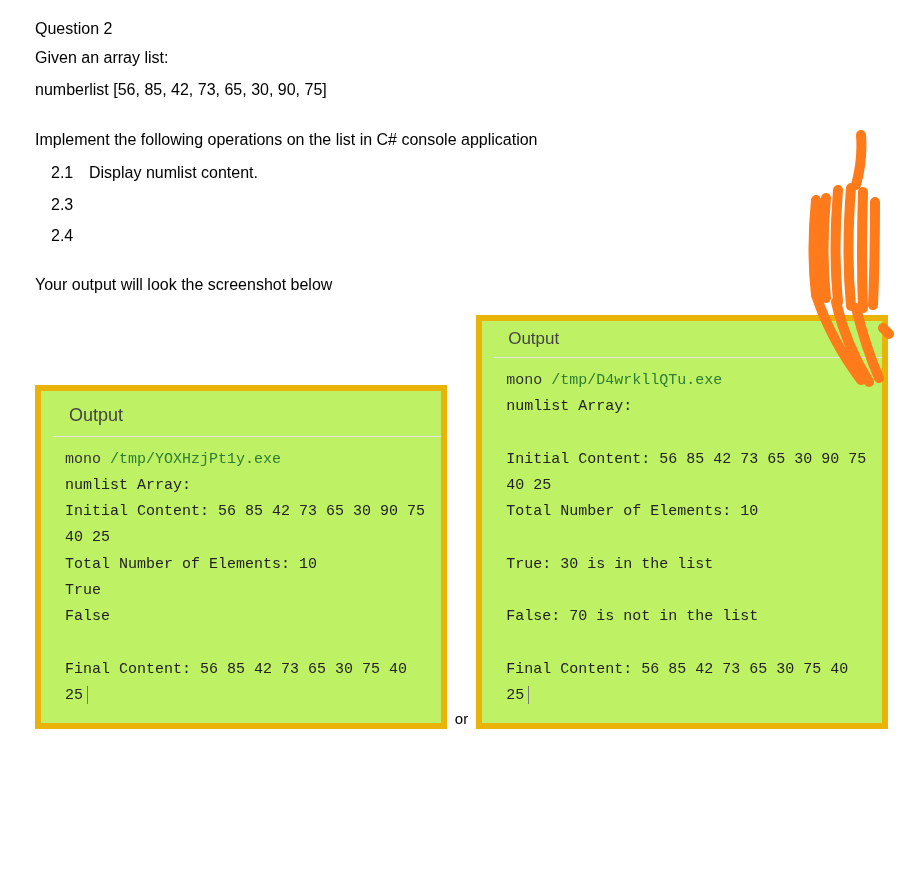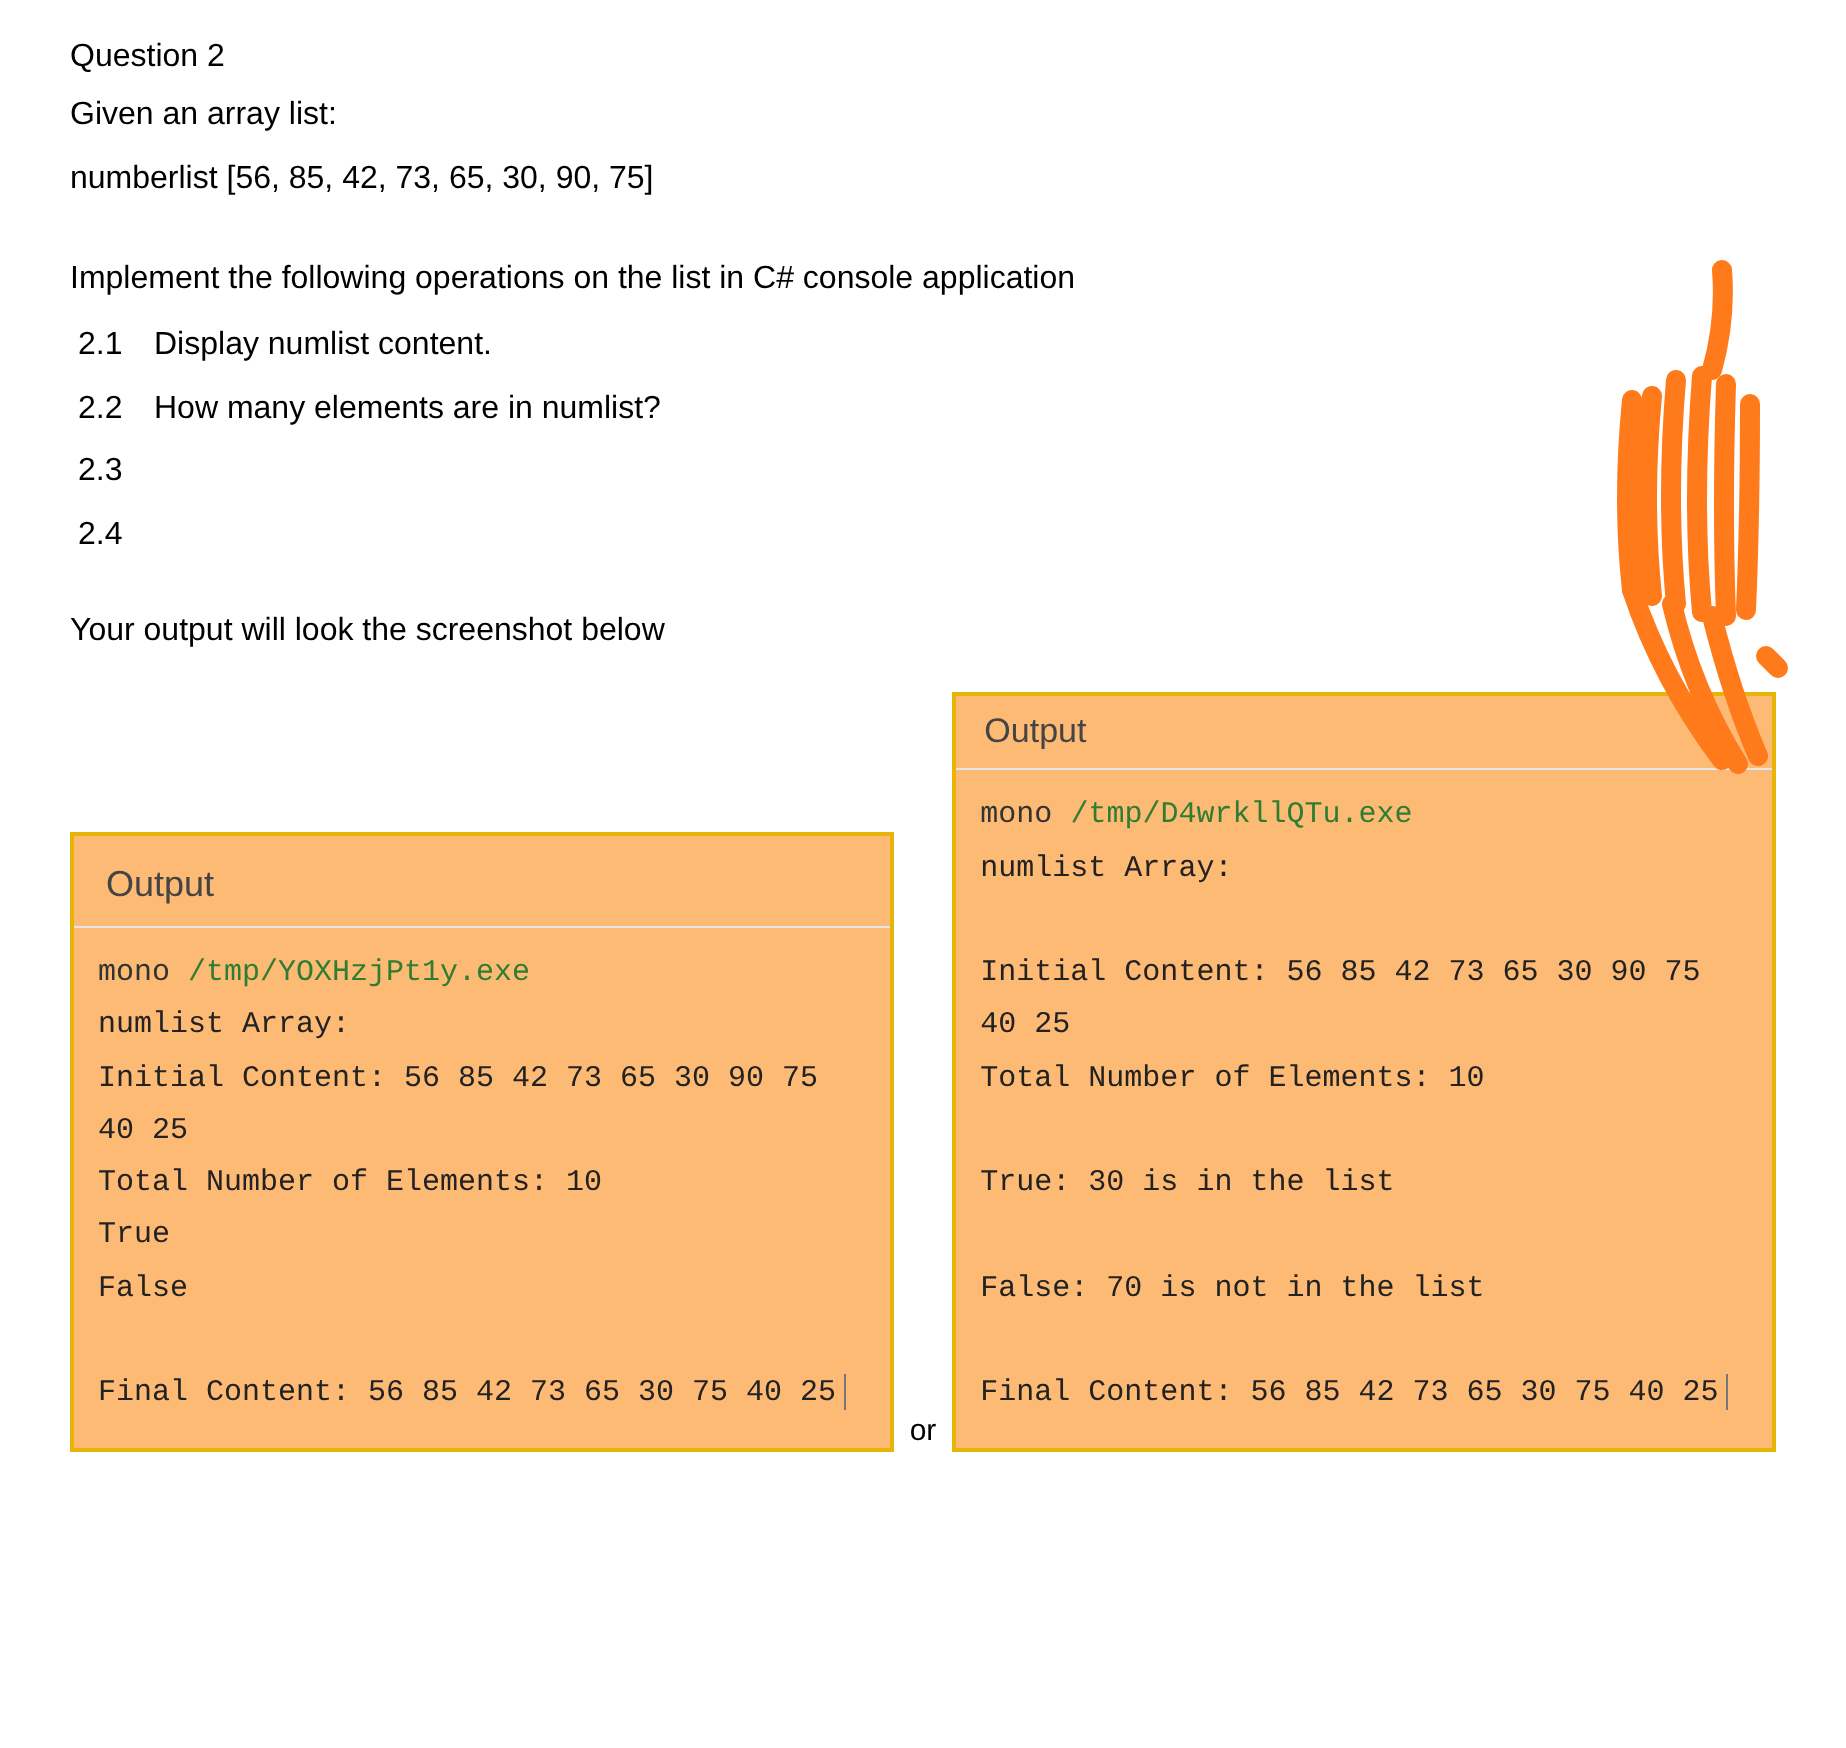--- a/index.html
+++ b/index.html
@@ -18,42 +18,43 @@
     margin-bottom: 8px;
   }
   .line {
     margin-bottom: 8px;
     line-height: 1.5;
   }
   .gap {
     height: 18px;
   }
   .sub-list {
-    margin-left: 4px;
+    margin-left: 16px;
   }
   .sub-item {
     display: flex;
     margin-bottom: 6px;
     line-height: 1.6;
   }
   .sub-num {
     width: 38px;
     flex-shrink: 0;
   }
   .outputs-row {
     display: flex;
     align-items: flex-end;
     gap: 8px;
     margin-top: 18px;
   }
   .output-box {
-    border: 2px solid #eab308;
-    background: #fdba74;
+    border: 6px solid #eab308;
+    background: #bef264;
     flex: 1 1 0;
     min-width: 0;
+    padding-left: 12px;
   }
   .output-header {
     padding: 14px 16px 10px 16px;
     font-family: Arial, sans-serif;
     font-size: 18px;
     color: #444;
     border-bottom: 1px solid #e5e5e5;
   }
   .output-header.tight {
     padding: 8px 14px 8px 14px;
@@ -109,24 +110,20 @@
 <div class="gap"></div>
 
 <div class="line">Implement the following operations on the list in C# console application</div>
 
 <div class="sub-list">
   <div class="sub-item">
     <span class="sub-num">2.1</span>
     <span>Display numlist content.</span>
   </div>
   <div class="sub-item">
-    <span class="sub-num">2.2</span>
-    <span>How many elements are in numlist?</span>
-  </div>
-  <div class="sub-item">
     <span class="sub-num">2.3</span>
   </div>
   <div class="sub-item">
     <span class="sub-num">2.4</span>
   </div>
 </div>
 
 <div class="gap"></div>
 
 <div class="line">Your output will look the screenshot below</div>

